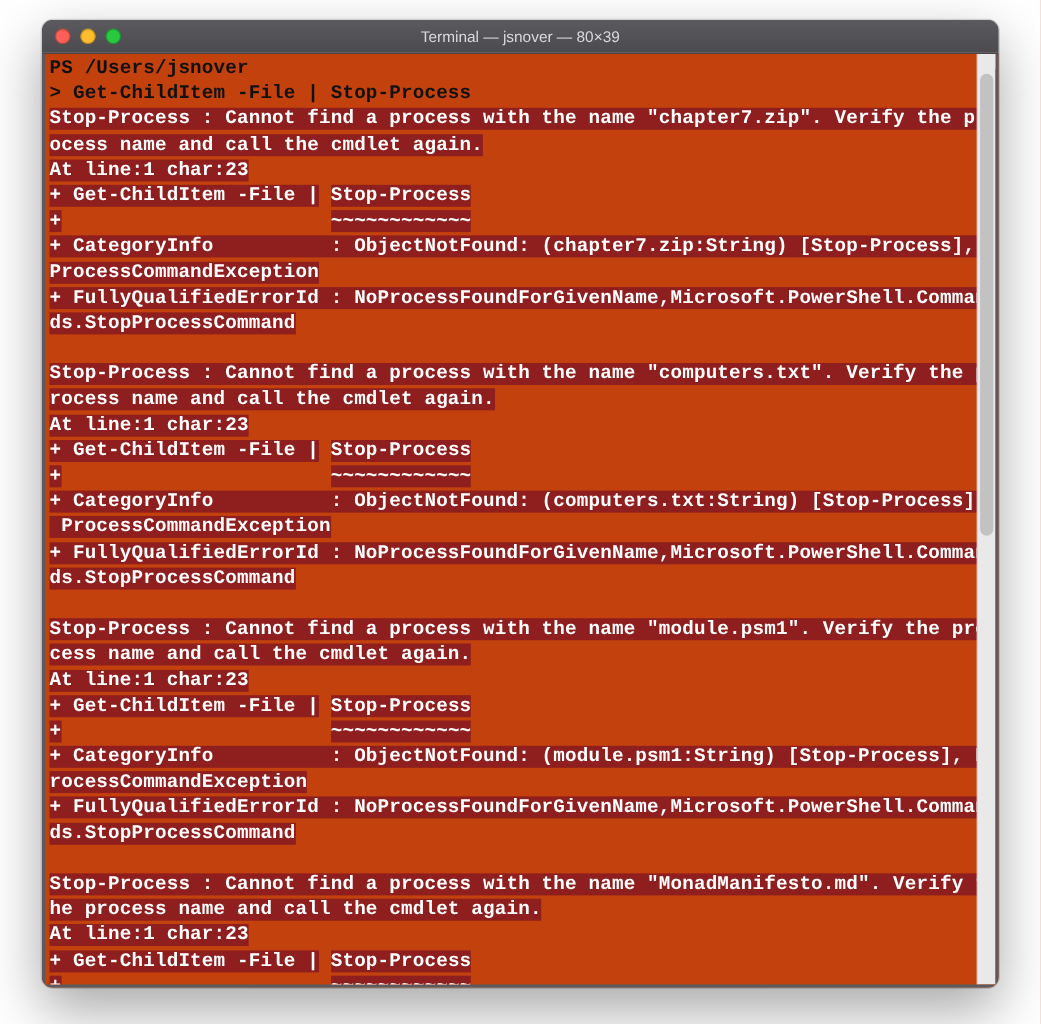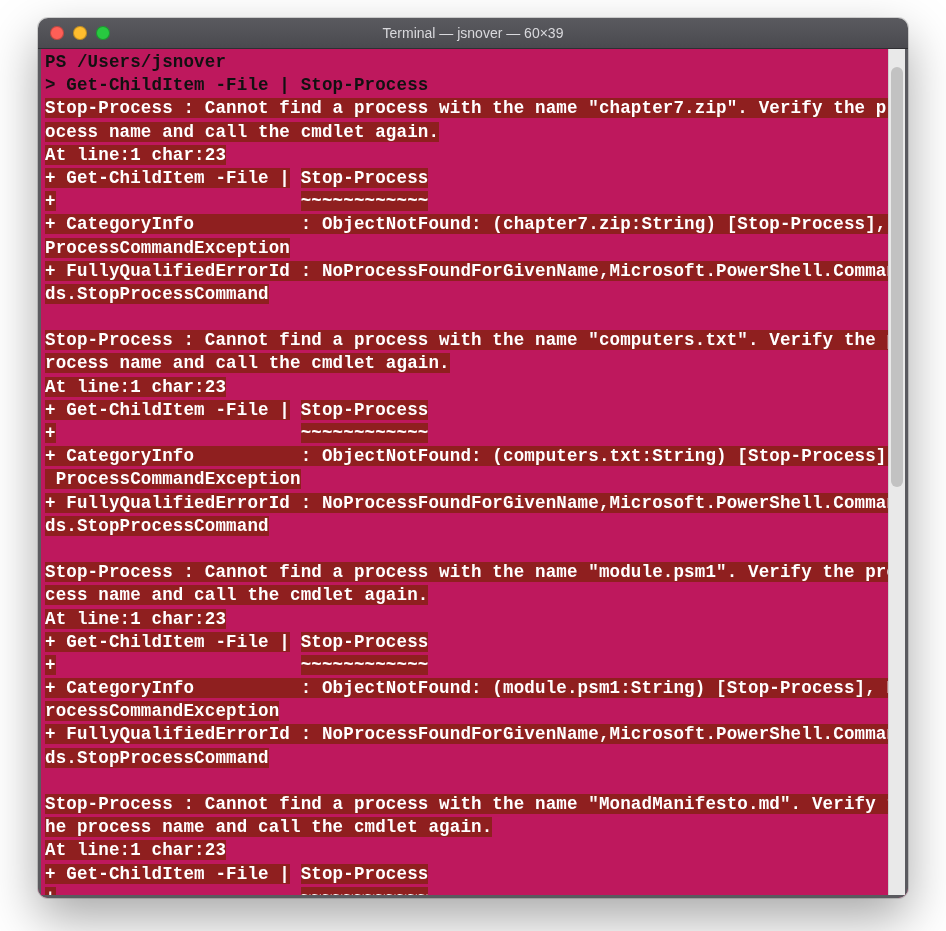--- a/index.html
+++ b/index.html
@@ -58,21 +58,21 @@
     text-align: center;
     color: #d9d9dd;
     font-size: 14px;
     font-weight: 500;
     pointer-events: none;
   }
 
   .terminal-wrap {
     position: relative;
     flex: 1 1 auto;
-    background: #be185d;
+    background: #c2410c;
     border: 3px solid #5a5a5f;
     border-top: none;
     overflow: hidden;
   }
   .terminal {
     position: absolute;
     inset: 0 16px 0 0; 
     padding: 2px 0 0 4px;
     font-family: "Menlo", "Consolas", "Courier New", monospace;
     font-size: 17.5px;
@@ -143,21 +143,21 @@
 
 <div class="canvas">
   <div class="window">
 
     <div class="titlebar">
       <div class="traffic-lights">
         <div class="tl red"></div>
         <div class="tl yellow"></div>
         <div class="tl green"></div>
       </div>
-      <div class="title">Terminal — jsnover — 60×39</div>
+      <div class="title">Terminal — jsnover — 80×39</div>
     </div>
 
     <div class="terminal-wrap">
 
       <div class="terminal" id="term"><span class="row"><span class="seg-plain">PS /Users/jsnover</span></span><span class="row"><span class="seg-plain">&gt; Get-ChildItem -File | Stop-Process</span></span><span class="row"><span class="seg-err">Stop-Process : Cannot find a process with the name "chapter7.zip". Verify the pr</span></span><span class="row"><span class="seg-err">ocess name and call the cmdlet again.</span></span><span class="row"><span class="seg-err">At line:1 char:23</span></span><span class="row"><span class="seg-err">+ Get-ChildItem -File |</span><span class="seg-plain"> </span><span class="seg-err">Stop-Process</span></span><span class="row"><span class="seg-err">+</span><span class="seg-plain">                       </span><span class="seg-err">~~~~~~~~~~~~</span></span><span class="row"><span class="seg-err">+ CategoryInfo          : ObjectNotFound: (chapter7.zip:String) [Stop-Process], </span></span><span class="row"><span class="seg-err">ProcessCommandException</span></span><span class="row"><span class="seg-err">+ FullyQualifiedErrorId : NoProcessFoundForGivenName,Microsoft.PowerShell.Comman</span></span><span class="row"><span class="seg-err">ds.StopProcessCommand</span></span><span class="row"><span class="seg-plain"></span></span><span class="row"><span class="seg-err">Stop-Process : Cannot find a process with the name "computers.txt". Verify the p</span></span><span class="row"><span class="seg-err">rocess name and call the cmdlet again.</span></span><span class="row"><span class="seg-err">At line:1 char:23</span></span><span class="row"><span class="seg-err">+ Get-ChildItem -File |</span><span class="seg-plain"> </span><span class="seg-err">Stop-Process</span></span><span class="row"><span class="seg-err">+</span><span class="seg-plain">                       </span><span class="seg-err">~~~~~~~~~~~~</span></span><span class="row"><span class="seg-err">+ CategoryInfo          : ObjectNotFound: (computers.txt:String) [Stop-Process],</span></span><span class="row"><span class="seg-err"> ProcessCommandException</span></span><span class="row"><span class="seg-err">+ FullyQualifiedErrorId : NoProcessFoundForGivenName,Microsoft.PowerShell.Comman</span></span><span class="row"><span class="seg-err">ds.StopProcessCommand</span></span><span class="row"><span class="seg-plain"></span></span><span class="row"><span class="seg-err">Stop-Process : Cannot find a process with the name "module.psm1". Verify the pro</span></span><span class="row"><span class="seg-err">cess name and call the cmdlet again.</span></span><span class="row"><span class="seg-err">At line:1 char:23</span></span><span class="row"><span class="seg-err">+ Get-ChildItem -File |</span><span class="seg-plain"> </span><span class="seg-err">Stop-Process</span></span><span class="row"><span class="seg-err">+</span><span class="seg-plain">                       </span><span class="seg-err">~~~~~~~~~~~~</span></span><span class="row"><span class="seg-err">+ CategoryInfo          : ObjectNotFound: (module.psm1:String) [Stop-Process], P</span></span><span class="row"><span class="seg-err">rocessCommandException</span></span><span class="row"><span class="seg-err">+ FullyQualifiedErrorId : NoProcessFoundForGivenName,Microsoft.PowerShell.Comman</span></span><span class="row"><span class="seg-err">ds.StopProcessCommand</span></span><span class="row"><span class="seg-plain"></span></span><span class="row"><span class="seg-err">Stop-Process : Cannot find a process with the name "MonadManifesto.md". Verify t</span></span><span class="row"><span class="seg-err">he process name and call the cmdlet again.</span></span><span class="row"><span class="seg-err">At line:1 char:23</span></span><span class="row"><span class="seg-err">+ Get-ChildItem -File |</span><span class="seg-plain"> </span><span class="seg-err">Stop-Process</span></span><span class="row"><span class="seg-err">+</span><span class="seg-plain">                       </span><span class="seg-err">~~~~~~~~~~~~</span></span></div>
 
       <div class="scrollbar-toggle"></div>
       <div class="scrollbar-track">
         <div class="scrollbar-thumb"></div>
       </div>

